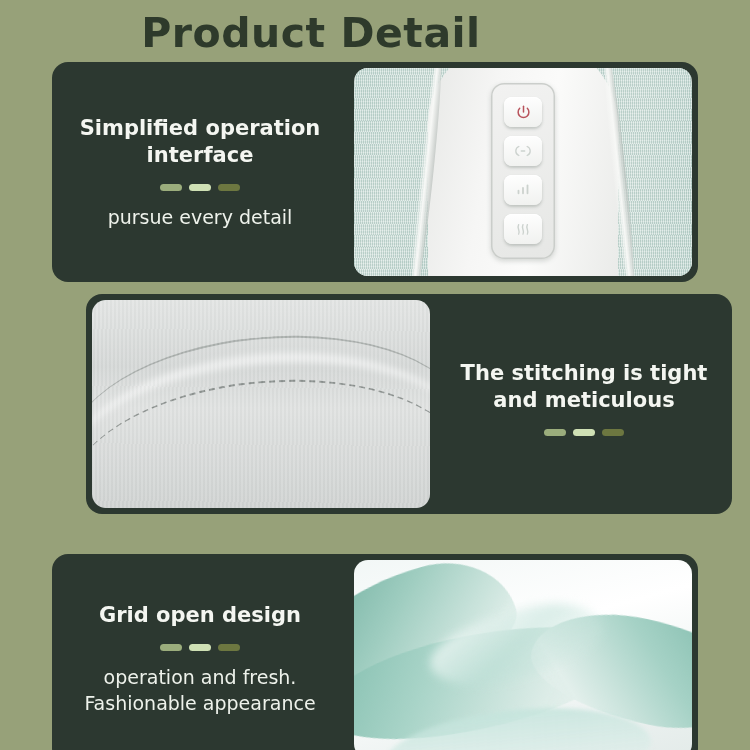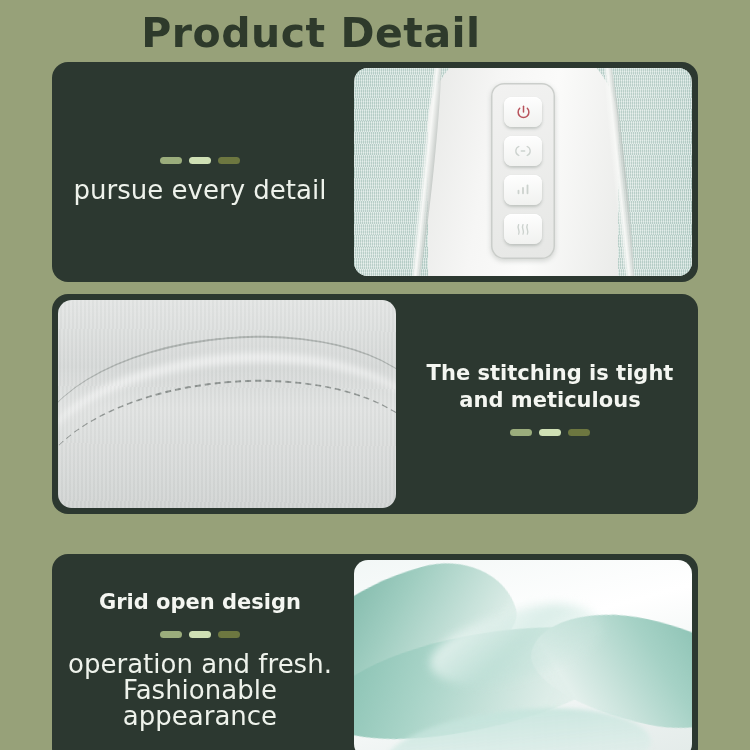--- a/index.html
+++ b/index.html
@@ -35,21 +35,21 @@
   .card {
     position: absolute;
     left: 52px;
     width: 646px;
     background: #2c3830;
     border-radius: 16px;
     overflow: hidden;
     display: flex;
   }
   #card-1 { top: 62px;  height: 220px; }
-  #card-2 { top: 294px; height: 220px; }
+  #card-2 { top: 294px; height: 220px; margin-left: 34px; }
   #card-3 { top: 554px; height: 210px; }
 
   .card-text {
     flex: 0 0 296px;
     display: flex;
     flex-direction: column;
     align-items: center;
     justify-content: center;
     padding: 6px 10px;
   }
@@ -82,21 +82,21 @@
   .dash {
     width: 22px;
     height: 7px;
     border-radius: 4px;
   }
   .dash-1 { background: #9bad7c; }
   .dash-2 { background: #cfe0b4; }
   .dash-3 { background: #6d7740; }
 
   .card-sub {
-    font-size: 26px;
+    font-size: 19px;
     color: #eef2eb;
     text-align: center;
     line-height: 26px;
     max-width: 280px;
     font-family: "DejaVu Sans", sans-serif;
   }
 
   
   .panel-scene {
     position: absolute;
@@ -257,20 +257,21 @@
   }
 </style>
 </head>
 <body>
 
 <div class="page-title">Product Detail</div>
 
 <div class="card" id="card-1">
 
   <div class="card-text">
+    <div class="card-heading">Simplified operation interface</div>
 
     <div class="dashes">
       <span class="dash dash-1"></span>
       <span class="dash dash-2"></span>
       <span class="dash dash-3"></span>
     </div>
 
     <div class="card-sub">pursue every detail</div>
   </div>
 

